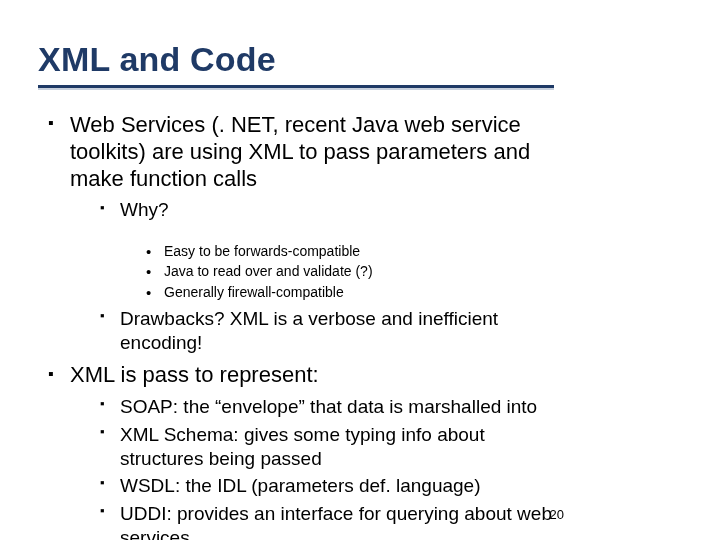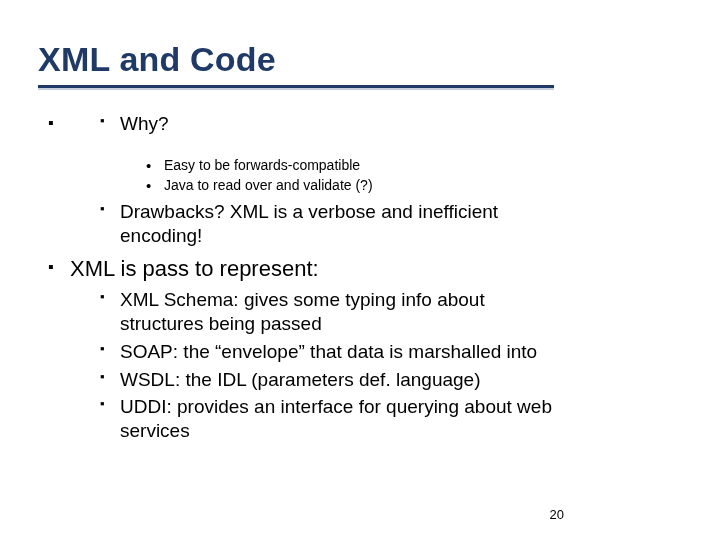--- a/index.html
+++ b/index.html
@@ -105,36 +105,38 @@
 </head>
 <body>
 
 <div class="slide">
 
   <h1 class="title">XML and Code</h1>
   <hr class="rule">
 
   <ul class="l1">
     <li>
+      <span>Web Services (. NET, recent Java web service toolkits) are using XML to pass parameters and make function calls</span>
       <ul class="l2">
         <li>
           <span>Why?</span>
           <ul class="l3">
             <li><span>Easy to be forwards-compatible</span></li>
             <li><span>Java to read over and validate (?)</span></li>
+            <li><span>Generally firewall-compatible</span></li>
           </ul>
         </li>
         <li><span>Drawbacks?  XML is a verbose and inefficient encoding!</span></li>
       </ul>
     </li>
     <li>
       <span>XML is pass to represent:</span>
       <ul class="l2">
+        <li><span>SOAP:  the “envelope” that data is marshalled into</span></li>
         <li><span>XML Schema:  gives some typing info about structures being passed</span></li>
-        <li><span>SOAP:  the “envelope” that data is marshalled into</span></li>
         <li><span>WSDL:  the IDL (parameters def. language)</span></li>
         <li><span>UDDI:  provides an interface for querying about web services</span></li>
       </ul>
     </li>
   </ul>
 
   <div class="pagenum">20</div>
 </div>
 
 </body></html>

